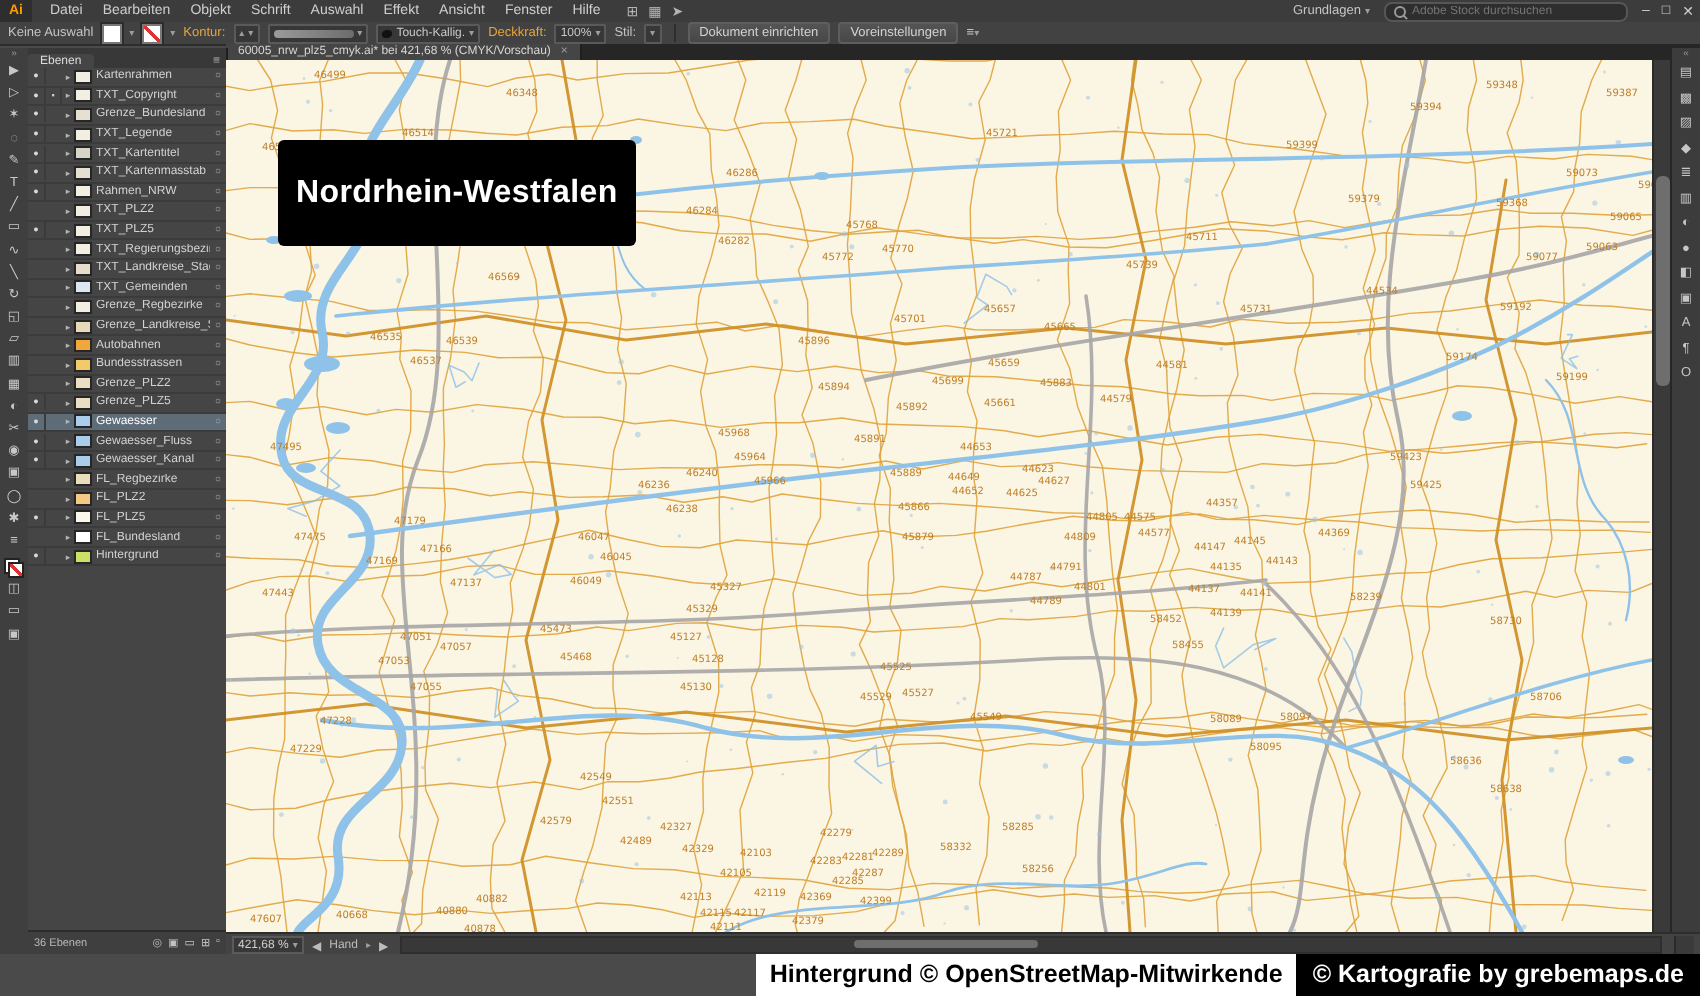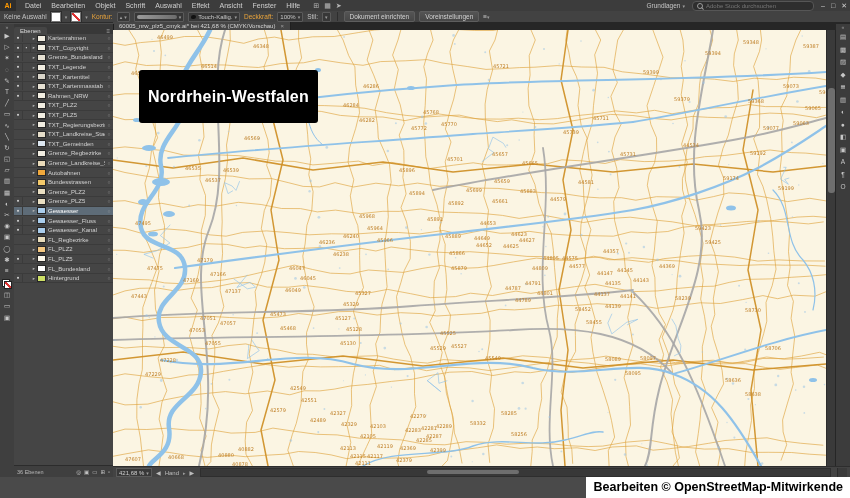--- a/index.html
+++ b/index.html
@@ -877,16 +877,17 @@
     <span>▶</span>
     <span class="hscroll">
         <span class="hthumb"></span>
       </span>
     <span class="corner"></span>
   </div>
 
   <div class="bottomstrip"></div>
 
   <div class="attribution">
-    <span class="attr-white">Bearbeiten © OpenStreetMap-Mitwirkende</span>
+    <span class="attr-white">Hintergrund © OpenStreetMap-Mitwirkende</span>
+    <span class="attr-black">© Kartografie by grebemaps.de</span>
   </div>
 
 </div>
 
 </body></html>

